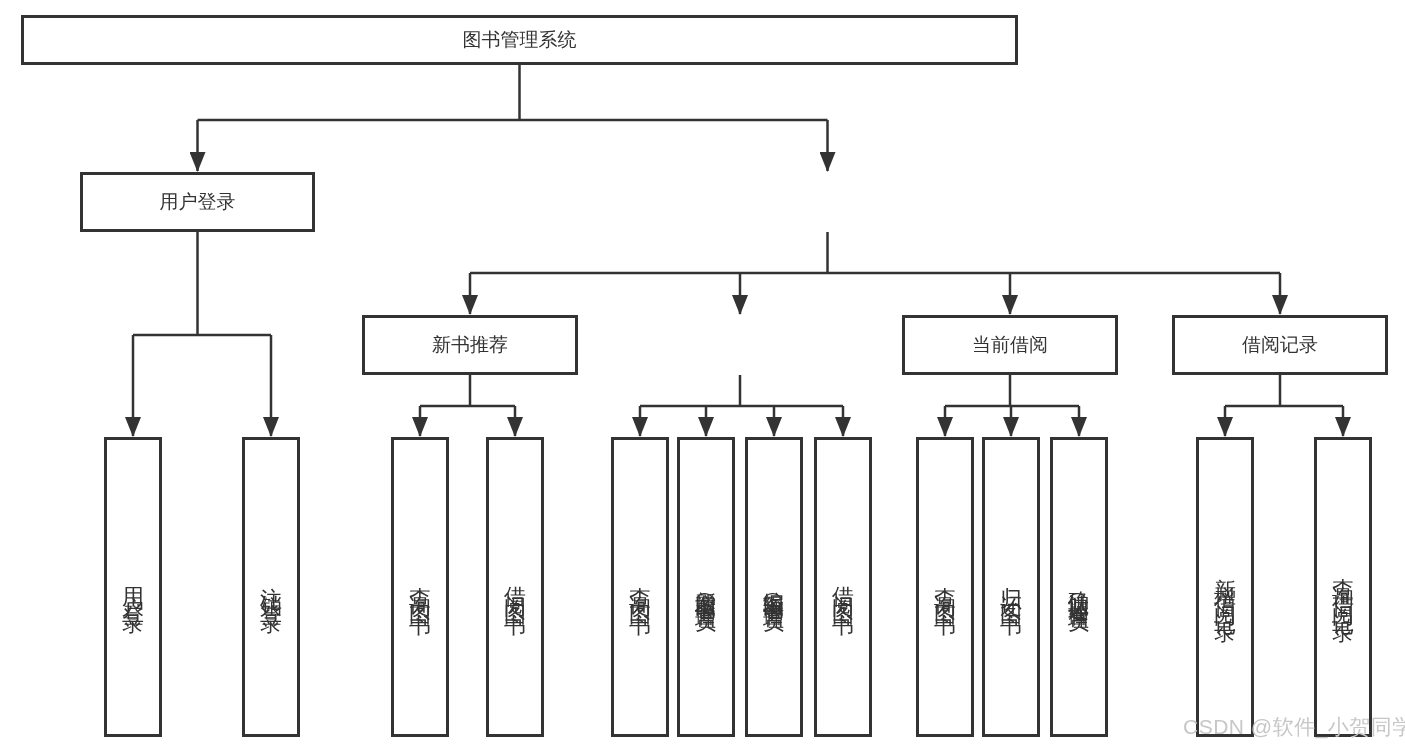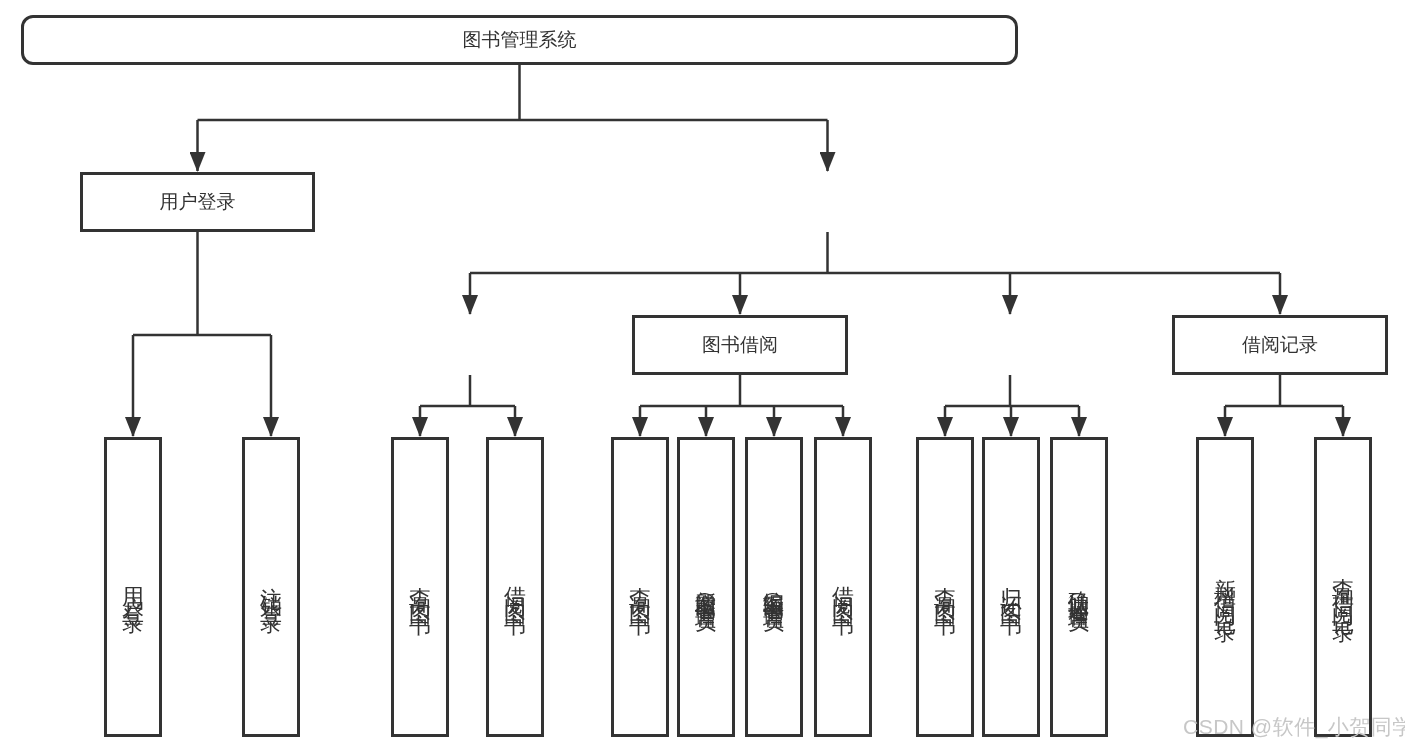--- a/index.html
+++ b/index.html
@@ -20,21 +20,21 @@
   .cline{fill:none;stroke:var(--line);stroke-width:2.5;}
   #arrowhead path{fill:var(--line);stroke:none;}
   .box{
     position:absolute;box-sizing:border-box;
     background:var(--background);
     border:3px solid var(--border);
     display:flex;align-items:center;justify-content:center;
     z-index:1;
   }
   .box span{white-space:nowrap;}
-  .root-box{left:21px;top:15px;width:997px;height:50px;font-size:19px;border-radius:12px;}
+  .root-box{left:21px;top:15px;width:997px;height:50px;font-size:19px;}
   .lvl{height:60px;font-size:19px;}
   .leaf{
     top:437px;width:58px;height:300px;font-size:22px;
   }
   .leaf .vtext{
     writing-mode:vertical-rl;
     letter-spacing:9px;
     line-height:1;
   }
   .leaf .vtext.tight{letter-spacing:3px;font-size:21px;}
@@ -98,22 +98,25 @@
   </svg>
 
   <div class="box root-box">
     <span>图书管理系统</span>
   </div>
 
   <div class="box lvl" style="left:80px;top:172px;width:235px;">
     <span>用户登录</span>
   </div>
 
-  <div class="box lvl" style="left:632px;top:315px;width:216px;">
-    <span>图书借阅</span>
+  <div class="box lvl" style="left:362px;top:315px;width:216px;">
+    <span>新书推荐</span>
+  </div>
+  <div class="box lvl" style="left:902px;top:315px;width:216px;">
+    <span>当前借阅</span>
   </div>
   <div class="box lvl" style="left:1172px;top:315px;width:216px;">
     <span>借阅记录</span>
   </div>
 
   <div class="box leaf" style="left:104px;">
     <span class="vtext">用户登录</span>
   </div>
   <div class="box leaf" style="left:242px;">
     <span class="vtext">注销登录</span>

